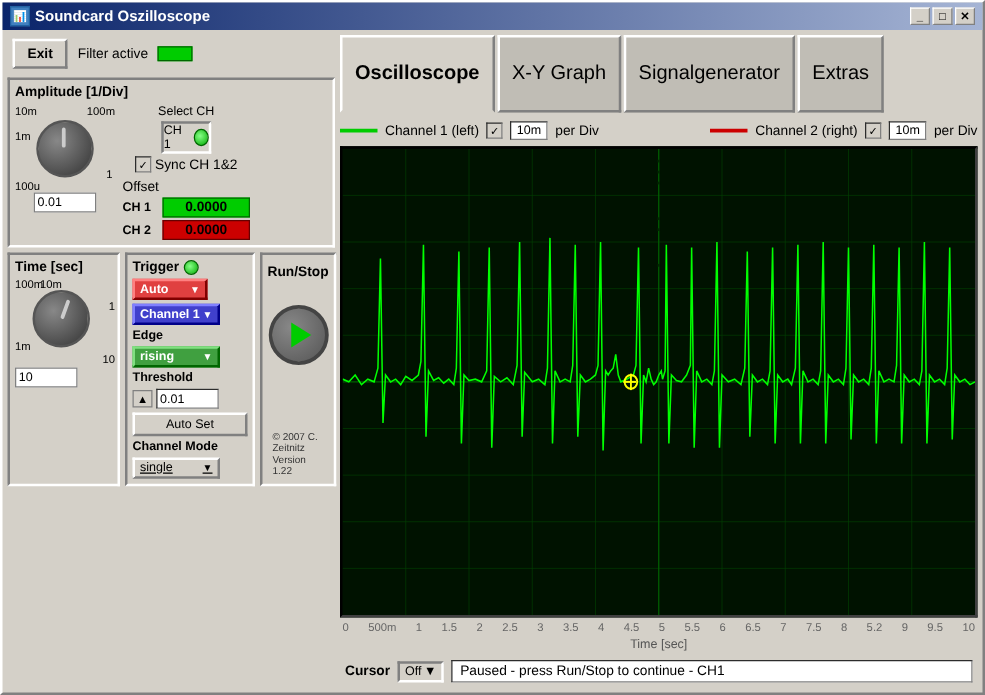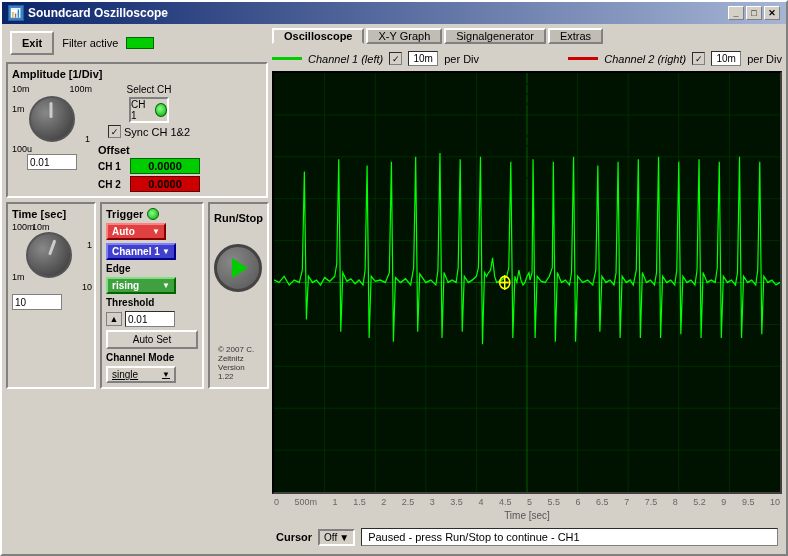--- a/index.html
+++ b/index.html
@@ -250,21 +250,21 @@
       gap: 3px;
     }
 
     .offset-section {
       display: flex;
       flex-direction: column;
       gap: 2px;
       margin-top: 4px;
     }
     .offset-title {
-      font-weight: bold;
+      font-weight: normal;
       font-size: 11px;
     }
     .offset-row {
       display: flex;
       align-items: center;
       gap: 4px;
     }
     .offset-ch-label {
       font-size: 10px;
       font-weight: bold;
@@ -442,21 +442,21 @@
 
     .channel-mode-label {
       font-weight: bold;
       font-size: 10px;
     }
 
     
     .run-stop-section {
       display: flex;
       flex-direction: column;
-      align-items: flex-start;
+      align-items: flex-end;
       gap: 20px;
     }
     .run-stop-title {
       font-weight: bold;
       font-size: 11px;
     }
     .run-stop-btn {
       width: 48px;
       height: 48px;
       background: radial-gradient(circle at 35% 35%, #888, #555);
@@ -500,22 +500,22 @@
       gap: 2px;
       margin-bottom: 2px;
     }
     .tab {
       background: #d4d0c8;
       border: 2px solid;
       border-top-color: #fff;
       border-left-color: #fff;
       border-right-color: #808080;
       border-bottom-color: #d4d0c8;
-      padding: 0 10px;
-      font-size: 11px;
+      padding: 20px 10px;
+      font-size: 16px;
       cursor: pointer;
       white-space: nowrap;
     }
     .tab.active {
       background: #d4d0c8;
       border-bottom-color: #d4d0c8;
       font-weight: bold;
       z-index: 1;
     }
     .tab:not(.active) {
@@ -533,21 +533,21 @@
     .ch-line-green {
       width: 30px;
       height: 3px;
       background: #00cc00;
     }
     .ch-line-red {
       width: 30px;
       height: 3px;
       background: #cc0000;
     }
-    .ch-label { font-size: 11px; font-style: italic; }
+    .ch-label { font-size: 11px; }
     .per-div-label { font-size: 11px; }
     .per-div-value {
       background: white;
       border: 1px inset #808080;
       padding: 1px 3px;
       font-size: 10px;
       width: 30px;
       text-align: center;
     }
 

